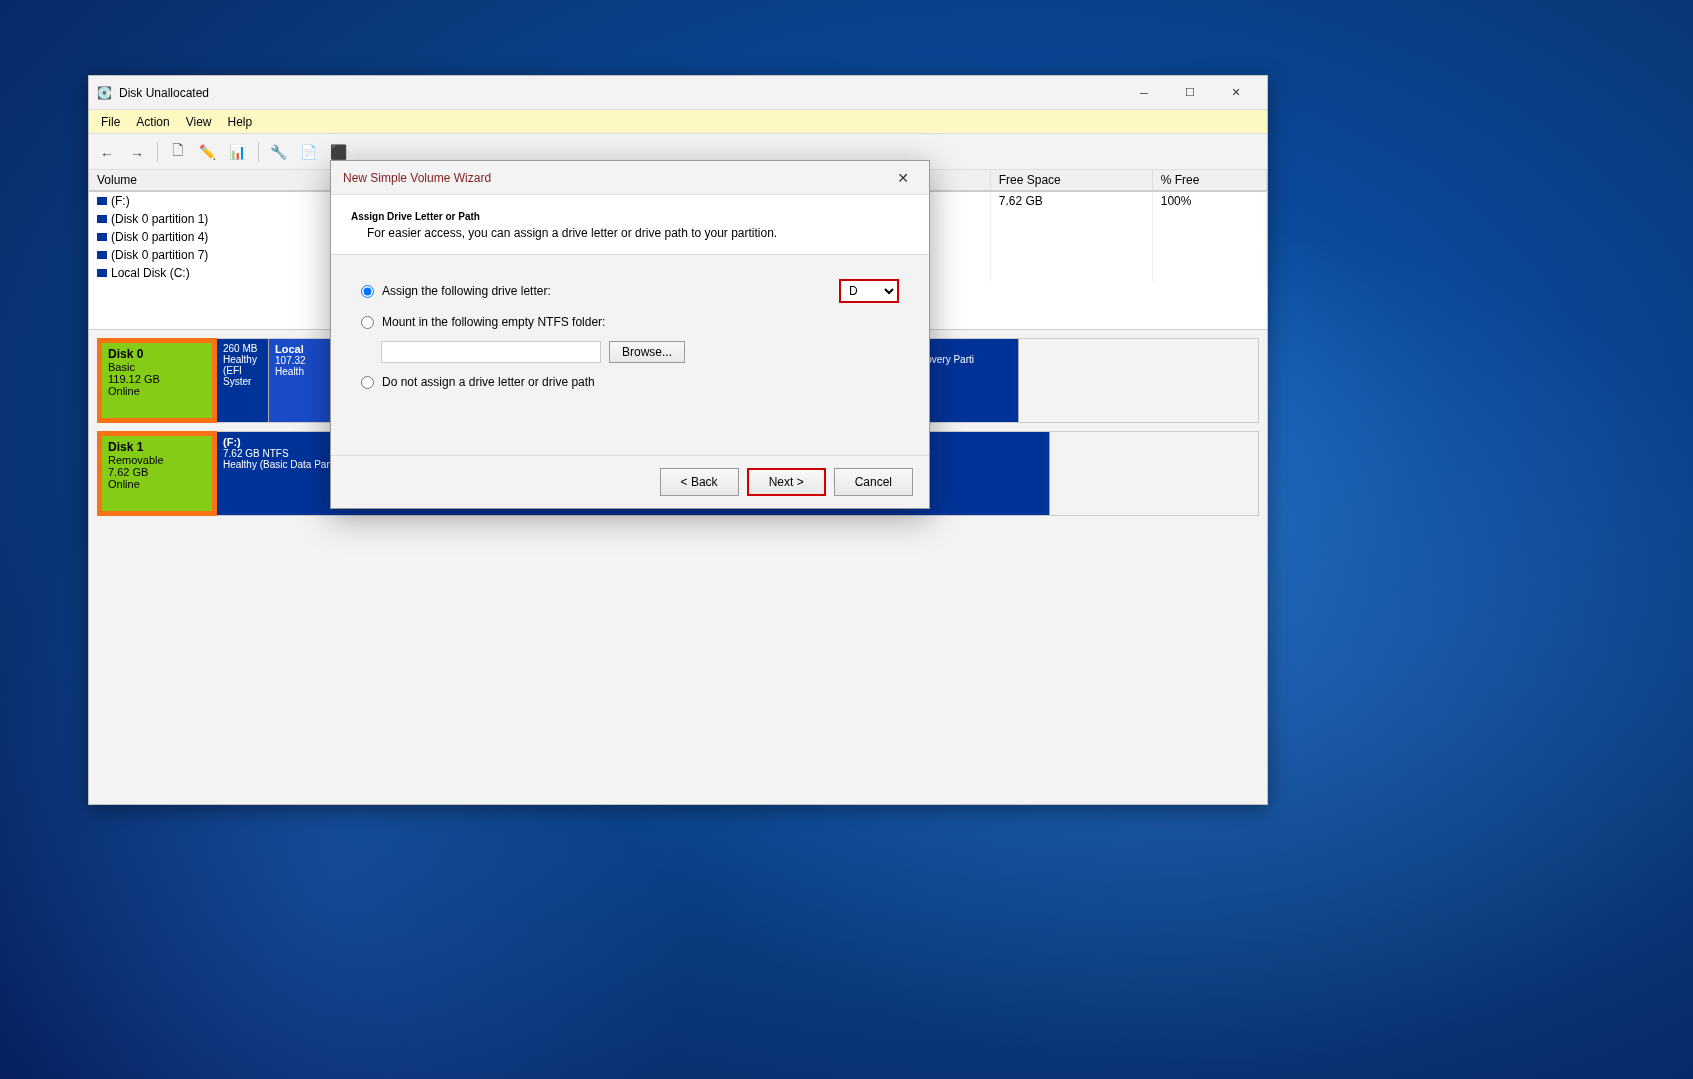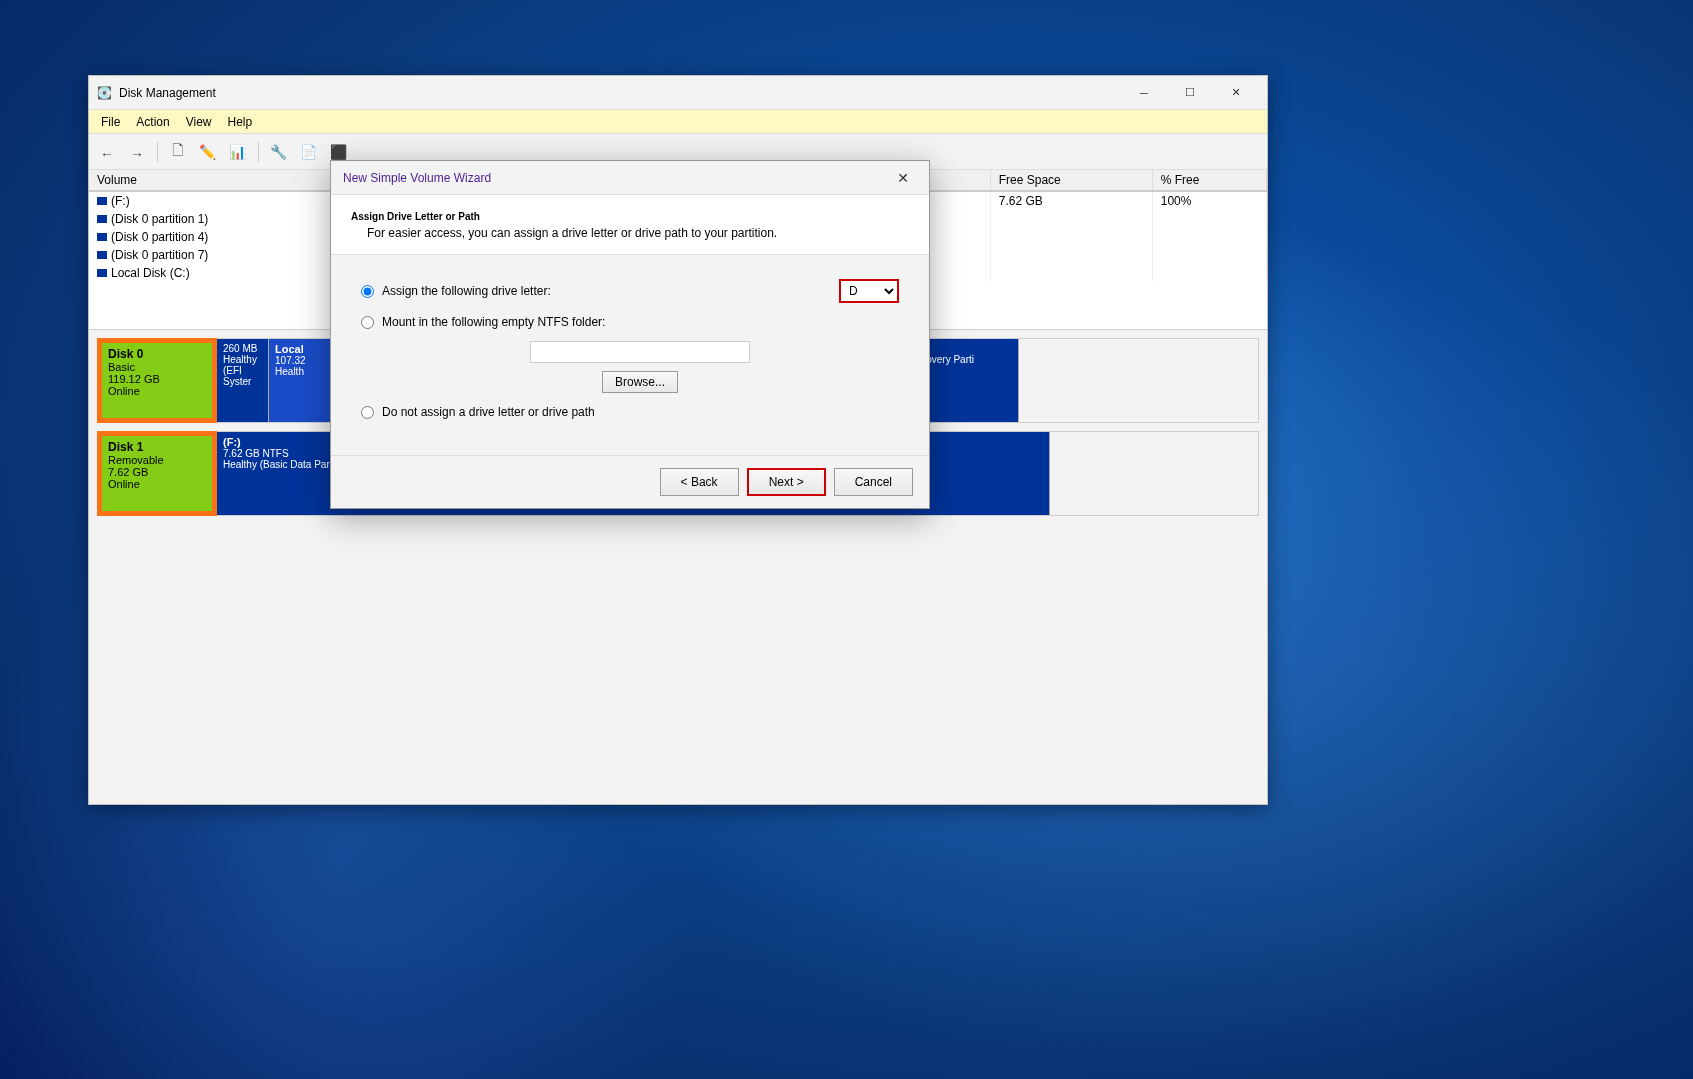--- a/index.html
+++ b/index.html
@@ -275,21 +275,21 @@
       align-items: center;
       height: 34px;
       background: #f3f3f3;
       border-bottom: 1px solid #ddd;
       padding: 0 12px;
     }
 
     .dialog-title-text {
       flex: 1;
       font-size: 12px;
-      color: #4c1d95;
+      color: #7f1d1d;
     }
 
     .dialog-close-btn {
       width: 28px;
       height: 28px;
       border: none;
       background: transparent;
       cursor: pointer;
       font-size: 14px;
       display: flex;
@@ -412,21 +412,21 @@
   </style>
 </head>
 <body>
 
 <div class="bg-swirl"></div>
 
 <div class="main-window">
 
   <div class="title-bar">
     <div class="title-bar-icon">💽</div>
-    <span class="title-bar-text">Disk Management</span>
+    <span class="title-bar-text">Disk Unallocated</span>
     <div class="title-bar-buttons">
       <button class="title-btn">─</button>
       <button class="title-btn">☐</button>
       <button class="title-btn close">✕</button>
     </div>
   </div>
 
   <div class="menu-bar">
     <div class="menu-item">File</div>
     <div class="menu-item">Action</div>
@@ -592,21 +592,21 @@
         <option>F</option>
         <option>G</option>
       </select>
     </div>
 
     <div class="radio-row">
       <input type="radio" name="drive-option" id="opt-ntfs" style="">
       <label for="opt-ntfs" class="radio-label">Mount in the following empty NTFS folder:</label>
     </div>
 
-    <div class="ntfs-folder-row" style="padding-left:20px;flex-direction:column;">
+    <div class="ntfs-folder-row" style="padding-left:20px;">
       <input type="text" class="ntfs-input" placeholder="" style="">
       <button class="browse-btn">Browse...</button>
     </div>
 
     <div class="radio-row">
       <input type="radio" name="drive-option" id="opt-none" style="">
       <label for="opt-none" class="radio-label">Do not assign a drive letter or drive path</label>
     </div>
 
   </div>

